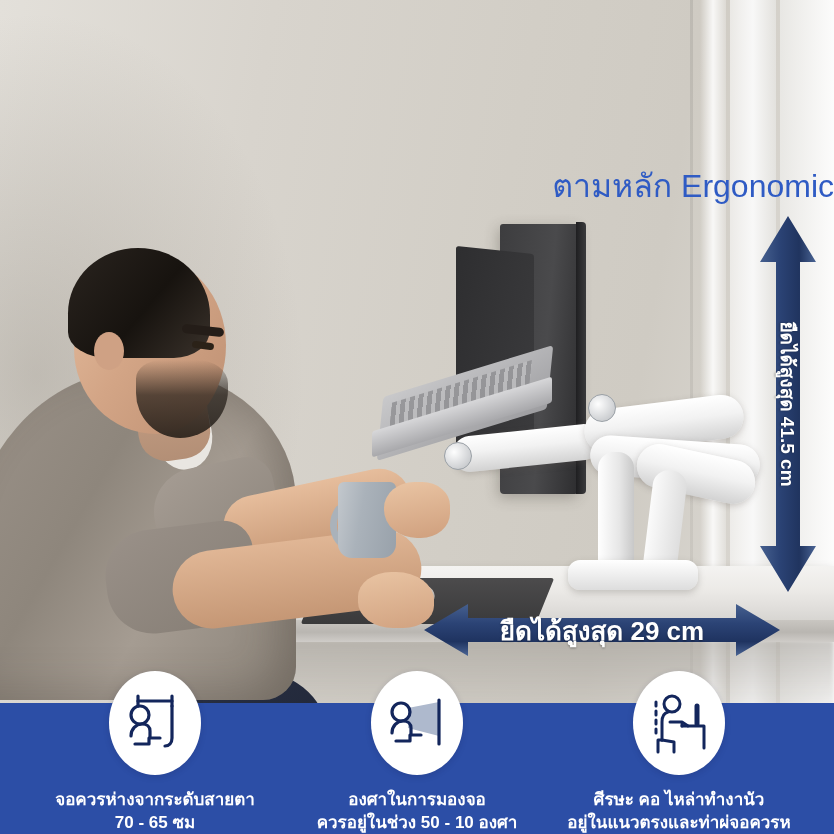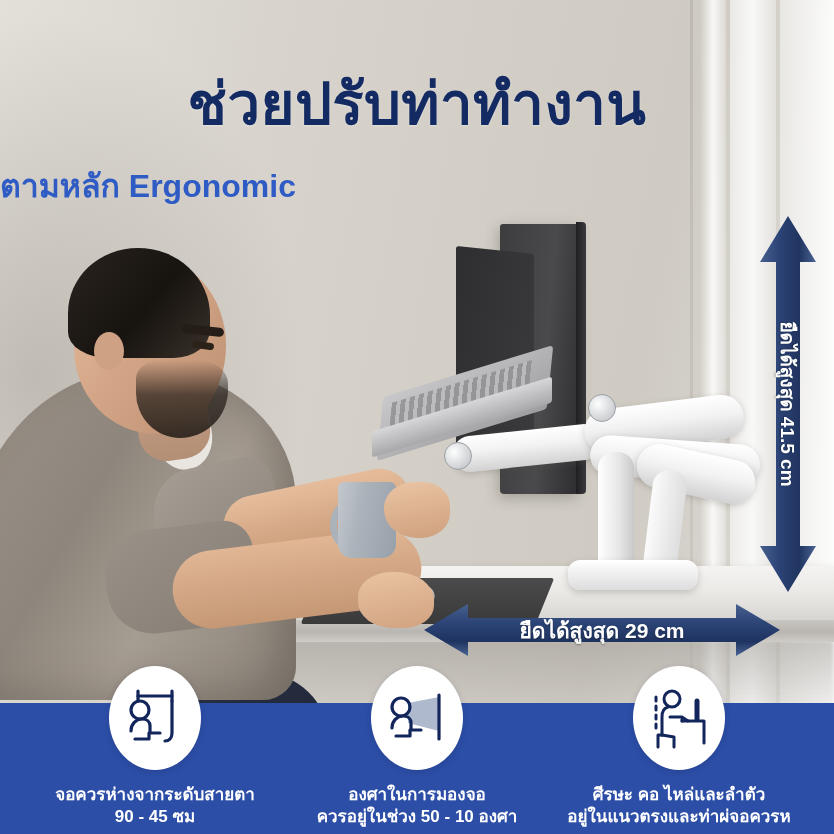--- a/index.html
+++ b/index.html
@@ -220,22 +220,22 @@
   .j2{left:444px;top:442px;}
 
   
   .headline{
     position:absolute;left:0;right:0;top:74px;text-align:center;
     font-size:58px;font-weight:bold;letter-spacing:.5px;
     color:#142a63;line-height:1.05;
     text-shadow:0 1px 2px rgba(255,255,255,.35);
   }
   .subhead{
-    position:absolute;left:0;right:0;top:160px;text-align:left;
-    font-size:32px;font-weight:bold;color:#2f5bc4;
+    position:absolute;left:0;right:0;top:160px;text-align:right;
+    font-size:32px;font-weight:normal;color:#2f5bc4;
   }
 
   
   .v-arrow{
     position:absolute;left:760px;top:216px;width:56px;height:376px;
   }
   .v-arrow svg{display:block;}
   .v-arrow-label{
     position:absolute;left:760px;top:216px;width:56px;height:376px;
     display:flex;align-items:center;justify-content:center;
@@ -246,32 +246,32 @@
     transform:rotate(90deg);
     text-shadow:0 1px 2px rgba(0,0,0,.35);
   }
   .h-arrow{
     position:absolute;left:424px;top:604px;width:356px;height:52px;
   }
   .h-arrow svg{display:block;}
   .h-arrow-label{
     position:absolute;left:424px;top:604px;width:356px;height:52px;
     display:flex;align-items:center;justify-content:center;
-    color:#ffffff;font-size:21px;font-weight:bold;white-space:nowrap;
+    color:#ffffff;font-size:26px;font-weight:bold;white-space:nowrap;
     pointer-events:none;text-shadow:0 1px 2px rgba(0,0,0,.35);
   }
 
   
   .feature-bar{
     position:absolute;left:0;right:0;top:703px;height:131px;
     background:#2c4ea6;
   }
   .features{
     position:absolute;left:0;right:0;top:660px;height:174px;
-    display:flex;align-items:center;justify-content:space-around;
+    display:flex;align-items:flex-end;justify-content:space-around;
     padding:0 24px;box-sizing:border-box;
   }
   .feature{
     width:272px;display:flex;flex-direction:column;align-items:center;
   }
   .badge{
     width:92px;height:104px;border-radius:50%;
     background:#ffffff;
     display:flex;align-items:center;justify-content:center;
     box-shadow:0 2px 6px rgba(20,30,70,.18);
@@ -332,21 +332,20 @@
     <div class="sleeve-back"></div>
     <div class="arm-back"></div>
     <div class="sleeve-front"></div>
     <div class="arm-front"></div>
     <div class="mug-handle"></div>
     <div class="mug"></div>
     <div class="hand-mug"></div>
     <div class="hand-mouse"></div>
   </div>
 
-  <div class="headline">ช่วยปรับท่าทำงาน</div>
   <div class="subhead">ตามหลัก Ergonomic</div>
 
   <div class="v-arrow">
     <svg width="56" height="376" viewBox="0 0 56 376" xmlns="http://www.w3.org/2000/svg">
       <defs>
         <linearGradient id="gv" x1="0" y1="0" x2="1" y2="0">
           <stop offset="0%" stop-color="#46608f"></stop>
           <stop offset="35%" stop-color="#2b4375"></stop>
           <stop offset="70%" stop-color="#20345f"></stop>
           <stop offset="100%" stop-color="#4a6494"></stop>
@@ -385,21 +384,21 @@
           <line x1="18" y1="8" x2="18" y2="18"></line>
           <line x1="52" y1="8" x2="52" y2="18"></line>
           <circle cx="20" cy="27" r="9"></circle>
           <path d="M11 48c0-7 5-12 11-12 5 0 8 3 8 7v7h10"></path>
           <path d="M29 50v6H15"></path>
           <path d="M52 18v32c0 5-3 8-7 8"></path>
         </svg>
       </div>
       <div class="feature-caption">
         <span>จอควรห่างจากระดับสายตา</span>
-        <span class="l2">90 - 45 ซม</span>
+        <span class="l2">70 - 65 ซม</span>
       </div>
     </div>
 
     <div class="feature">
       <div class="badge">
         <svg width="70" height="70" viewBox="0 0 70 70" xmlns="http://www.w3.org/2000/svg" fill="none" stroke="#13265c" stroke-width="3.2" stroke-linecap="round" stroke-linejoin="round">
           <polygon points="26,20 57,14 57,48 26,40" fill="#aeb9cd" stroke="none"></polygon>
           <circle cx="19" cy="24" r="9"></circle>
           <path d="M10 45c0-7 5-12 11-12 5 0 8 3 8 7v7h10"></path>
           <path d="M28 47v6H14"></path>
@@ -420,19 +419,19 @@
           <path d="M24 24c-4 1-6 5-6 10v18"></path>
           <path d="M26 34h12l6 4"></path>
           <path d="M18 52h-4v12"></path>
           <path d="M18 52l12 2v10"></path>
           <path d="M38 38h22v22"></path>
           <path d="M38 38v-2"></path>
           <path d="M53 18v18" stroke-width="5"></path>
         </svg>
       </div>
       <div class="feature-caption">
-        <span>ศีรษะ คอ ไหล่และลำตัว</span>
+        <span>ศีรษะ คอ ไหล่าทำงานัว</span>
         <span class="l2">อยู่ในแนวตรงและท่าผ่จอควรห</span>
       </div>
     </div>
 
   </div>
 </div>
 
 </body></html>

